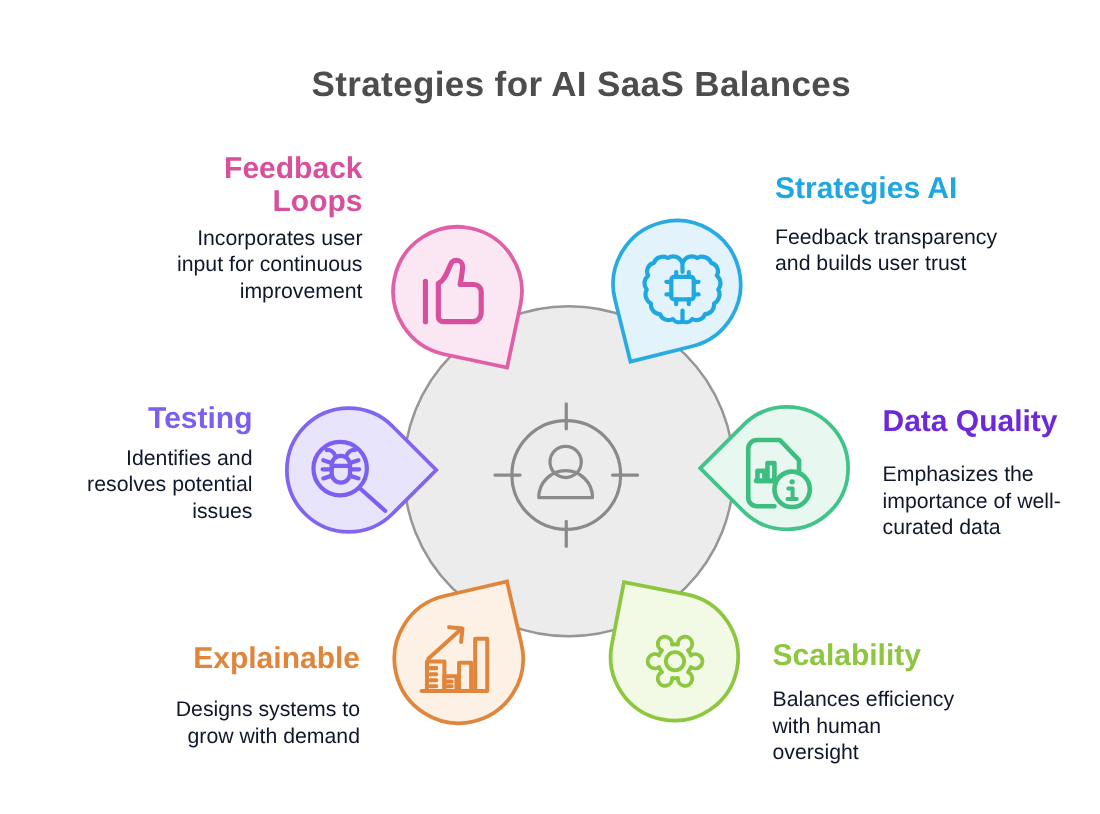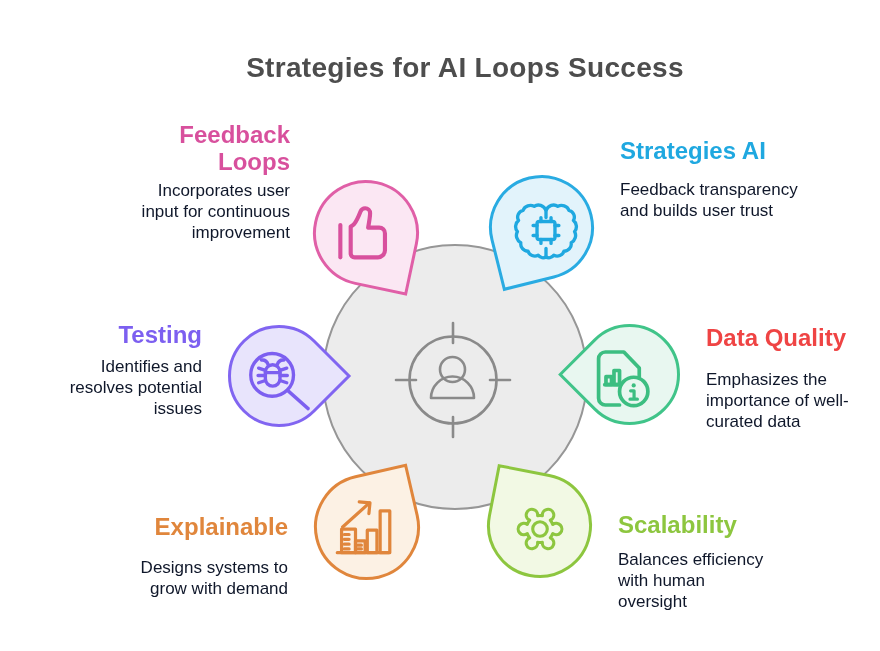--- a/index.html
+++ b/index.html
@@ -47,21 +47,21 @@
   #txt-scale{top:513px;right:592px;width:250px;text-align:right;}
   #txt-scale .node-desc{margin-top:17px;}
   #txt-auto{top:511px;left:618px;width:220px;}
   #txt-auto .node-desc{margin-top:11px;}
 </style>
 </head>
 <body>
 
 <div id="canvas">
 
-  <div class="page-title">Strategies for AI Loops Success</div>
+  <div class="page-title">Strategies for AI SaaS Balances</div>
 
   <div class="hub-circle" style="background-color: rgb(236, 236, 236); border-color: rgb(150, 150, 150);"></div>
   <div class="center-icon" style="color: rgb(138, 138, 138);">
     <svg viewBox="0 0 120 120" fill="none" stroke="currentColor" stroke-width="2.6" stroke-linecap="round" stroke-linejoin="round">
       <circle cx="60" cy="60" r="43.5"></circle>
       <line x1="60" y1="3" x2="60" y2="23"></line>
       <line x1="60" y1="97" x2="60" y2="117"></line>
       <line x1="3" y1="60" x2="23" y2="60"></line>
       <line x1="97" y1="60" x2="117" y2="60"></line>
       <circle cx="59.5" cy="49.5" r="12.5"></circle>
@@ -175,21 +175,21 @@
   </div>
 
   <div class="node-text" id="txt-testing">
     <div class="node-title" style="color: rgb(124, 95, 240);">Testing</div>
     <div class="node-desc">Identifies and
 resolves potential
 issues</div>
   </div>
 
   <div class="node-text" id="txt-quality">
-    <div class="node-title" style="color: #ef4444;">Data Quality</div>
+    <div class="node-title" style="color: #6d28d9;">Data Quality</div>
     <div class="node-desc">Emphasizes the
 importance of well-
 curated data</div>
   </div>
 
   <div class="node-text" id="txt-scale">
     <div class="node-title" style="color: rgb(224, 134, 60);">Explainable</div>
     <div class="node-desc">Designs systems to
 grow with demand</div>
   </div>

